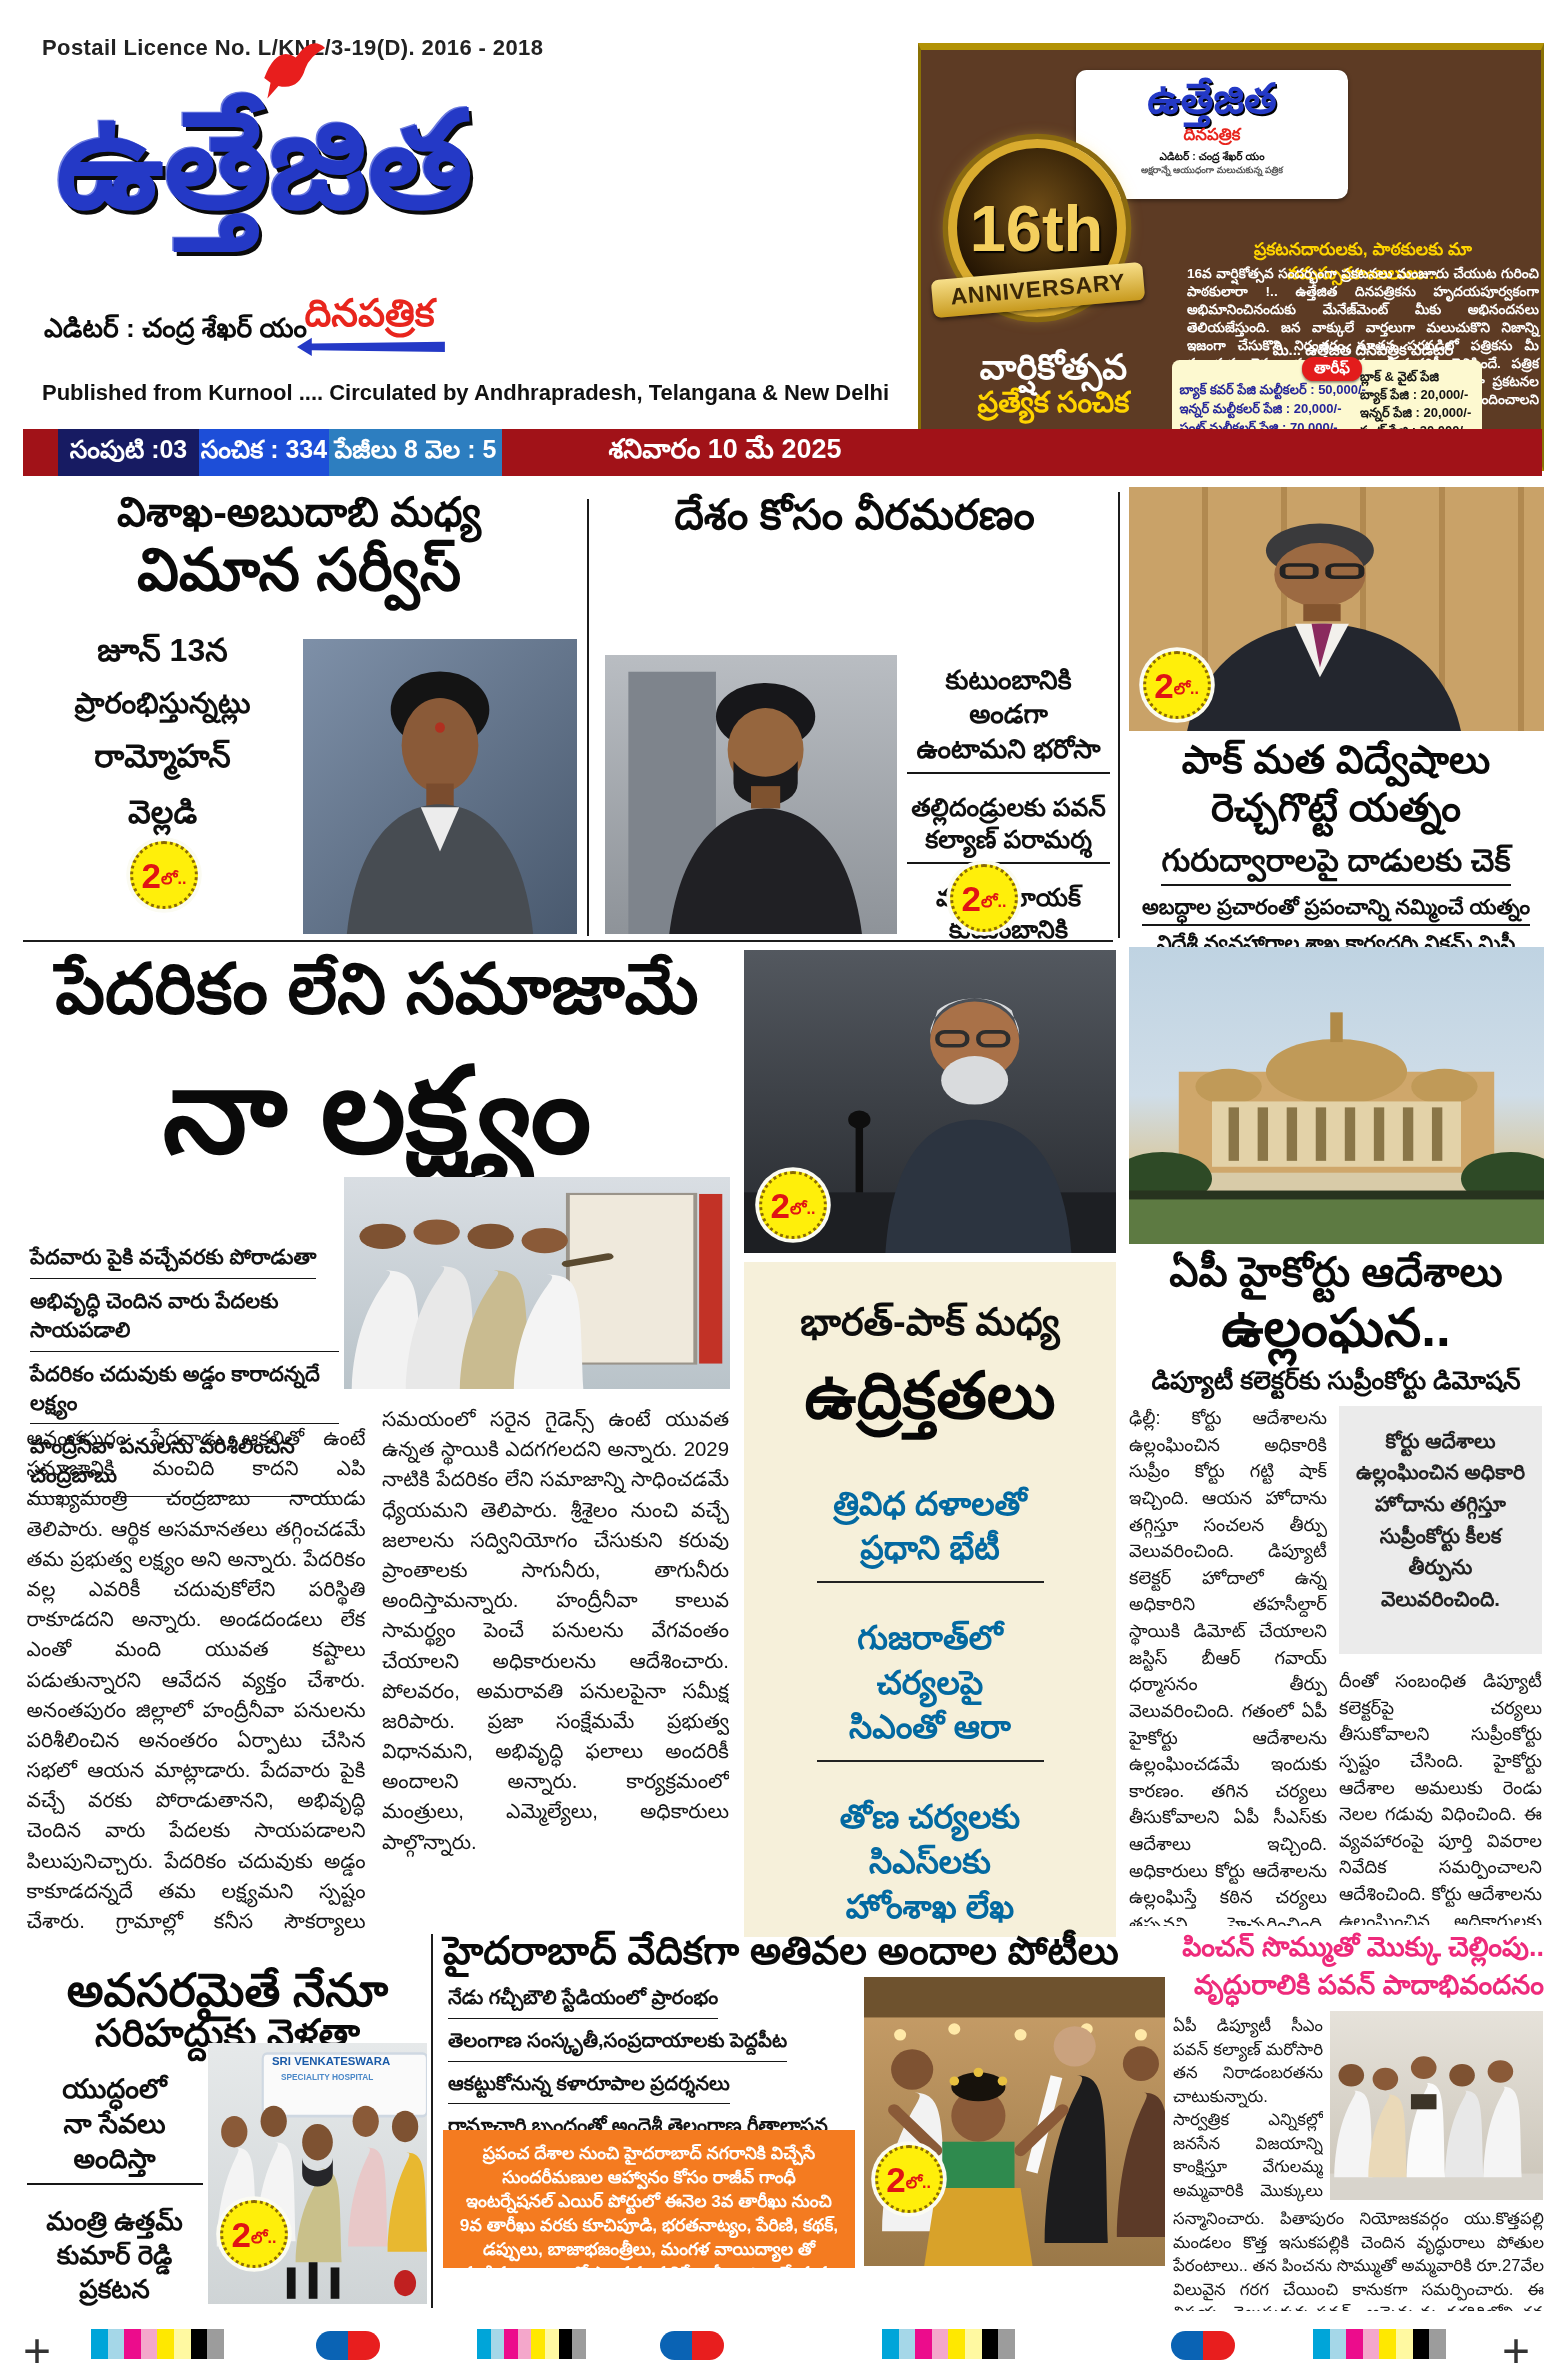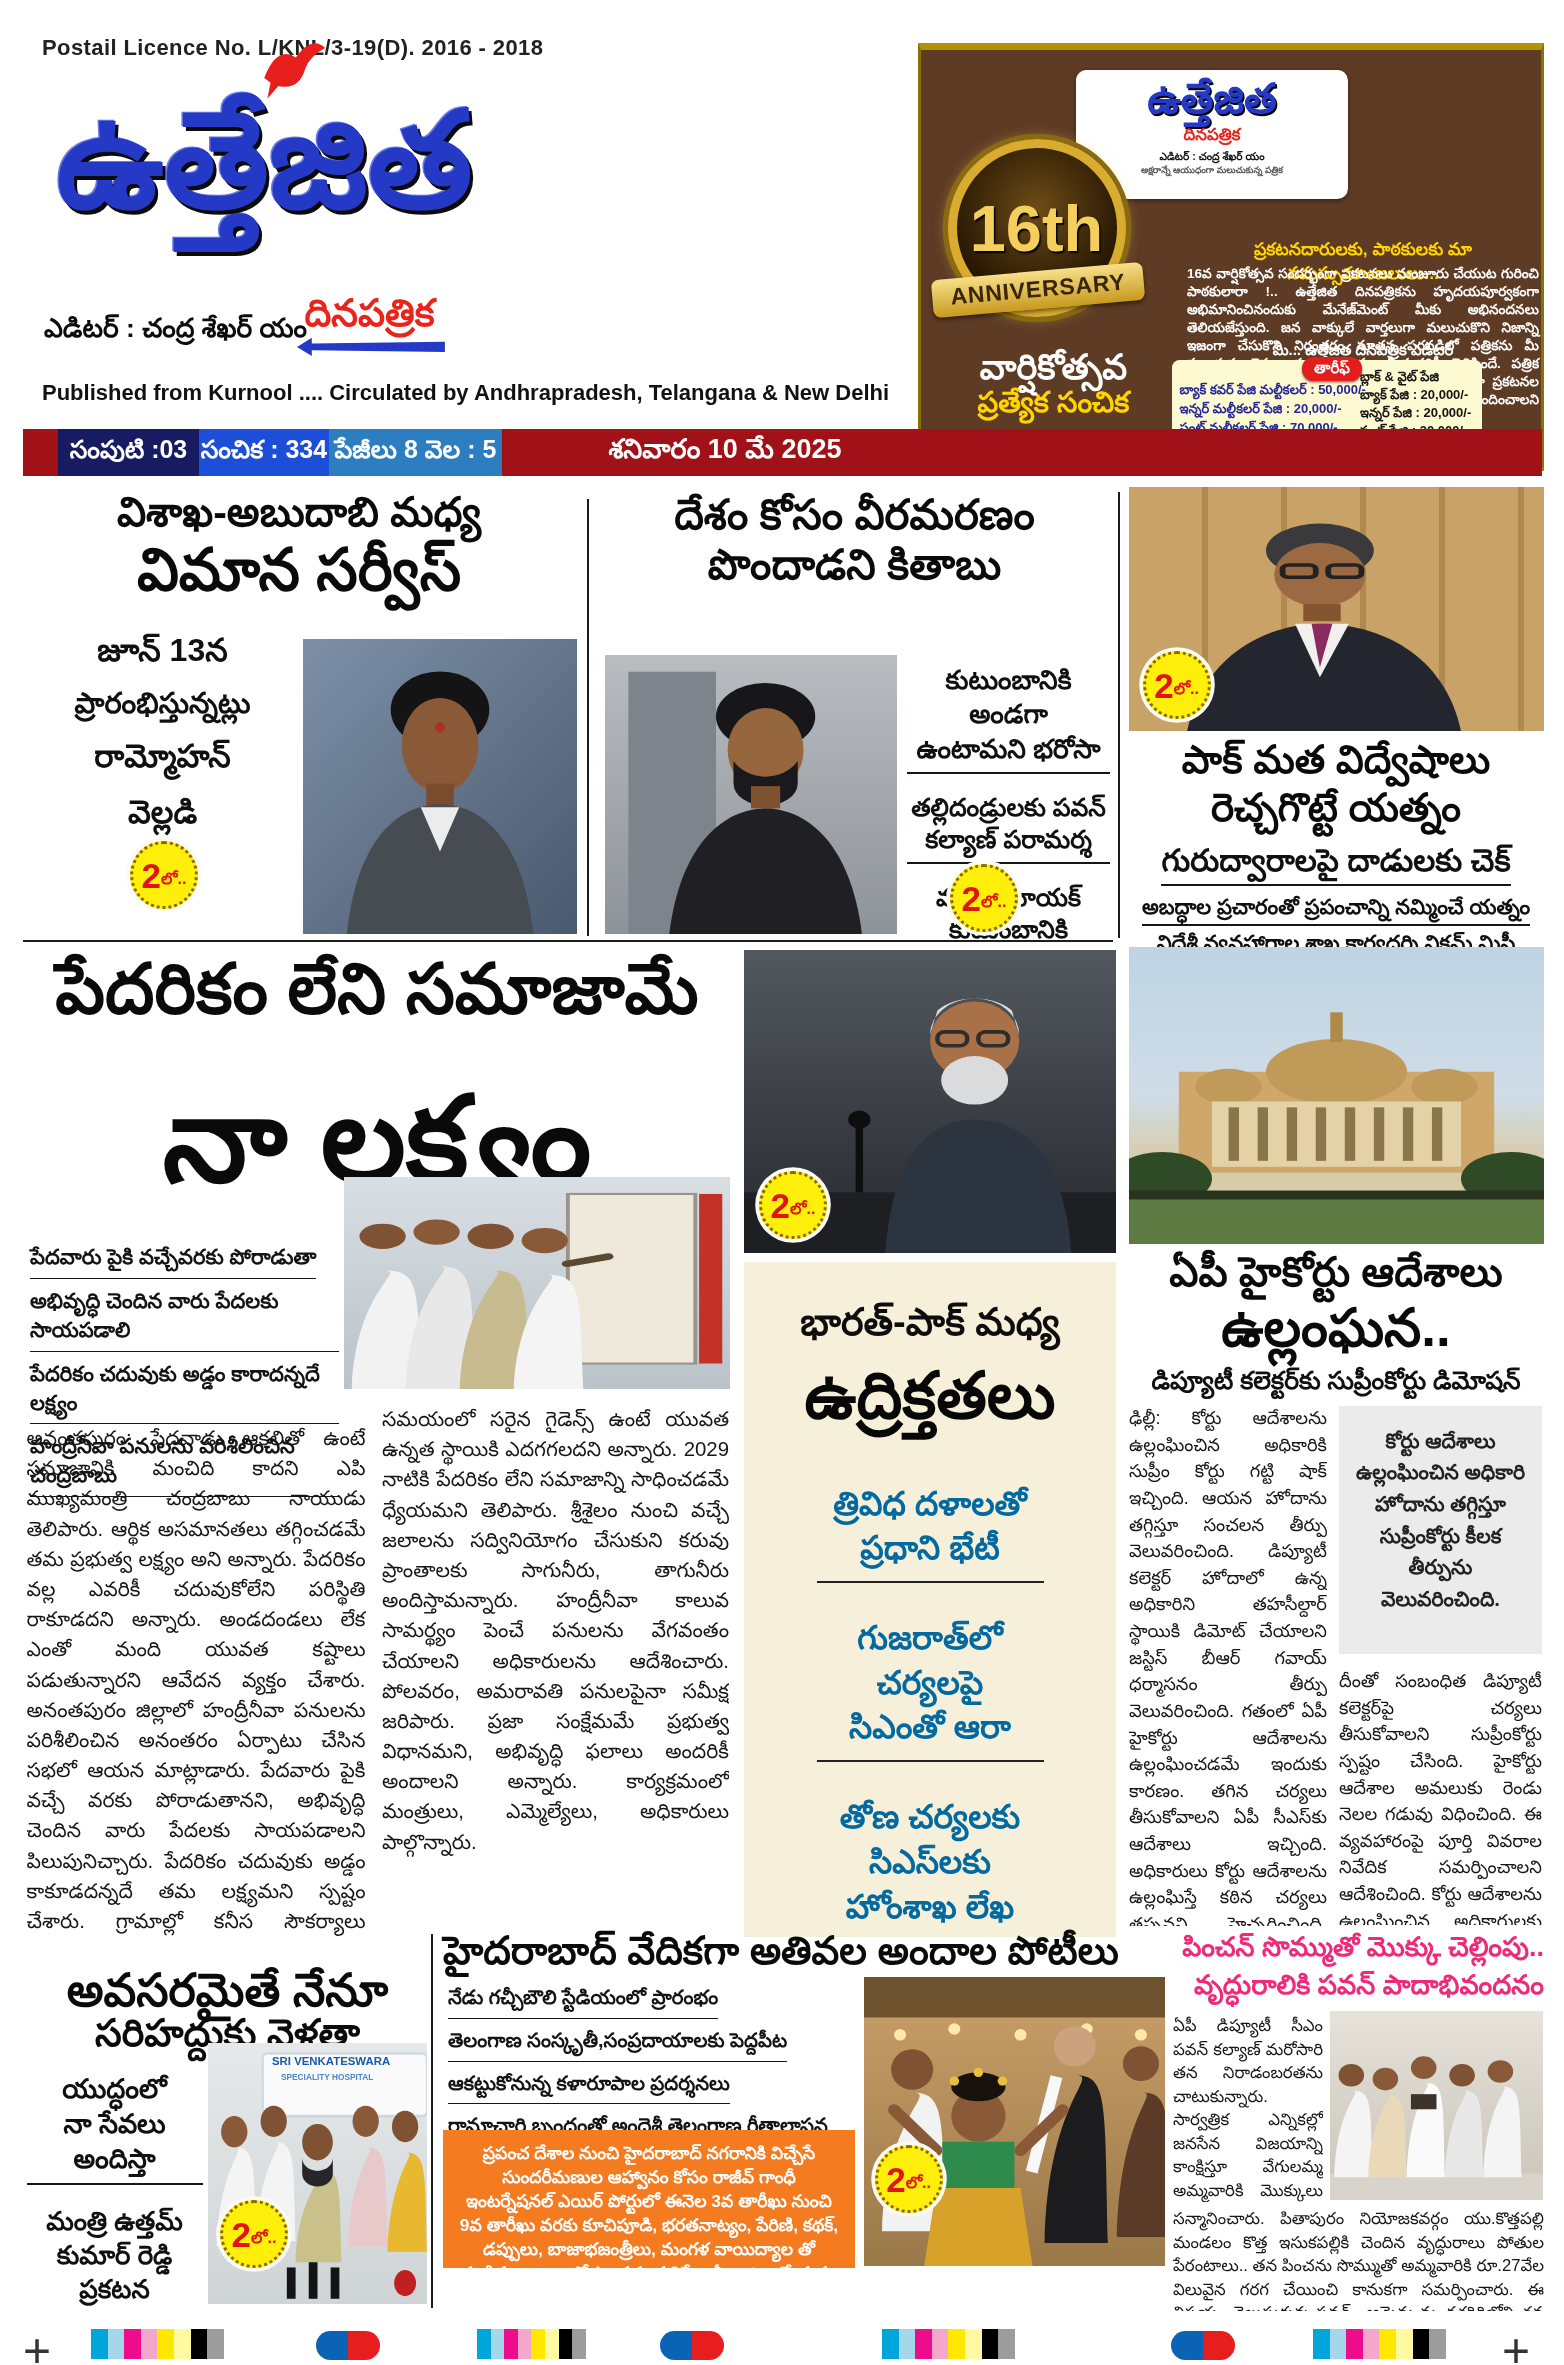--- a/index.html
+++ b/index.html
@@ -176,21 +176,20 @@
       <circle cx="50" cy="30" r="1.8" fill="#b03020"></circle>
       <rect x="45" y="49" width="10" height="8" fill="#7a4c2e"></rect>
       <path d="M16,100 C20,64 38,56 50,56 C62,56 80,64 84,100 Z" fill="#474c52"></path>
       <path d="M43,57 L50,72 L57,57 Z" fill="#ececec"></path>
     </svg>
   </div>
 
   <div class="vr" style="left:587px;top:499px;height:437px"></div>
 
   <div class="abs hl" style="left:598px;top:492px;width:513px;font-size:42px">దేశం కోసం వీరమరణం</div>
-  <div class="abs hl" style="left:598px;top:542px;width:513px;font-size:42px">పొందాడని కితాబు</div>
   <div class="photo" style="left:605px;top:655px;width:292px;height:279px;background:linear-gradient(#b9bdc2,#8e9399)">
     <svg viewBox="0 0 100 100" preserveAspectRatio="none">
       <rect x="8" y="6" width="30" height="94" fill="#7e848c"></rect>
       <ellipse cx="55" cy="22" rx="17" ry="12" fill="#17171a"></ellipse>
       <ellipse cx="55" cy="34" rx="13" ry="15" fill="#96663e"></ellipse>
       <path d="M44,38 a13,12 0 0,0 22,0 l0,8 a11,8 0 0,1 -22,0 Z" fill="#1a1a1c"></path>
       <rect x="50" y="47" width="10" height="8" fill="#7e522f"></rect>
       <path d="M22,100 C26,66 42,55 55,55 C68,55 84,66 88,100 Z" fill="#202024"></path>
     </svg>
   </div>
@@ -238,21 +237,21 @@
   <div class="abs c" style="left:1128px;top:893px;width:416px">
     <span class="sub uline" style="font-size:21px">అబద్ధాల ప్రచారంతో ప్రపంచాన్ని నమ్మించే యత్నం</span>
   </div>
   <div class="abs c" style="left:1128px;top:929px;width:416px">
     <span class="sub" style="font-size:21px">విదేశీ వ్యవహారాల శాఖ కార్యదర్శి విక్రమ్ మిస్రీ</span>
   </div>
 
   <div class="hr" style="left:23px;top:940px;width:1090px"></div>
 
   <div class="abs hl" style="left:23px;top:952px;width:708px;font-size:70px">పేదరికం లేని సమాజామే</div>
-  <div class="abs hl" style="left:23px;top:1075px;width:708px;font-size:120px">నా లక్ష్యం</div>
+  <div class="abs hl" style="left:23px;top:1046px;width:708px;font-size:120px">నా లక్ష్యం</div>
   <div class="abs" style="left:30px;top:1245px;width:309px">
     <div class="bul" style="font-size:21px">పేదవారు పైకి వచ్చేవరకు పోరాడుతా</div>
     <div class="bul" style="font-size:21px">అభివృద్ధి చెందిన వారు పేదలకు సాయపడాలి</div>
     <div class="bul" style="font-size:21px">పేదరికం చదువుకు అడ్డం కారాదన్నదే లక్ష్యం</div>
     <div class="bul" style="font-size:21px">హంద్రీనీవా పనులను పరిశీలించిన చంద్రబాబు</div>
   </div>
   <div class="photo" style="left:344px;top:1177px;width:386px;height:212px;background:linear-gradient(#d9dee3,#b9c3c9)">
     <svg viewBox="0 0 100 100" preserveAspectRatio="none">
       <rect x="58" y="8" width="33" height="80" fill="#efe9dc" stroke="#9a948a" stroke-width="1"></rect>
       <rect x="92" y="8" width="6" height="80" fill="#c23226"></rect>

